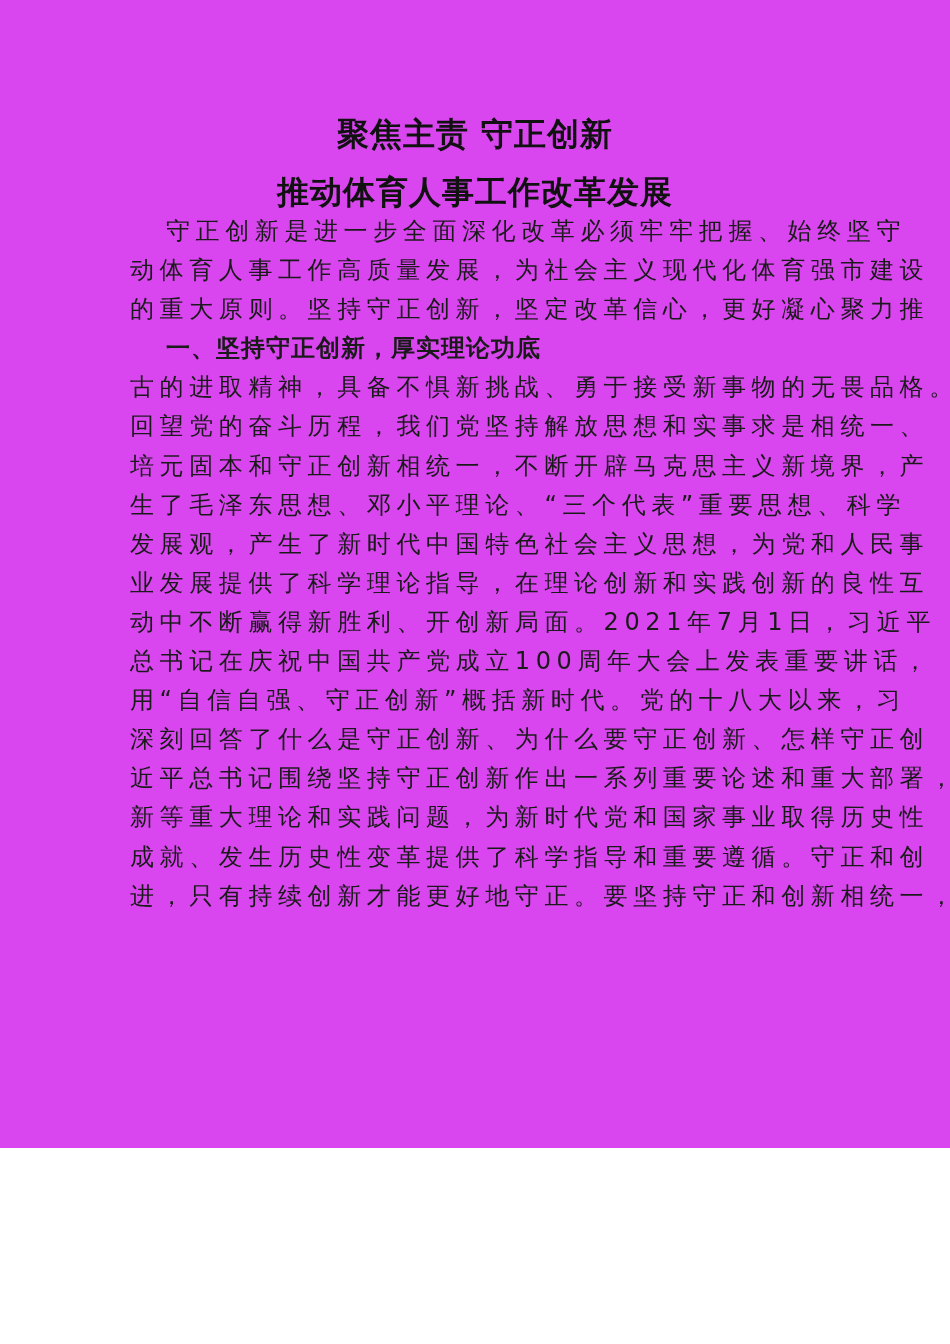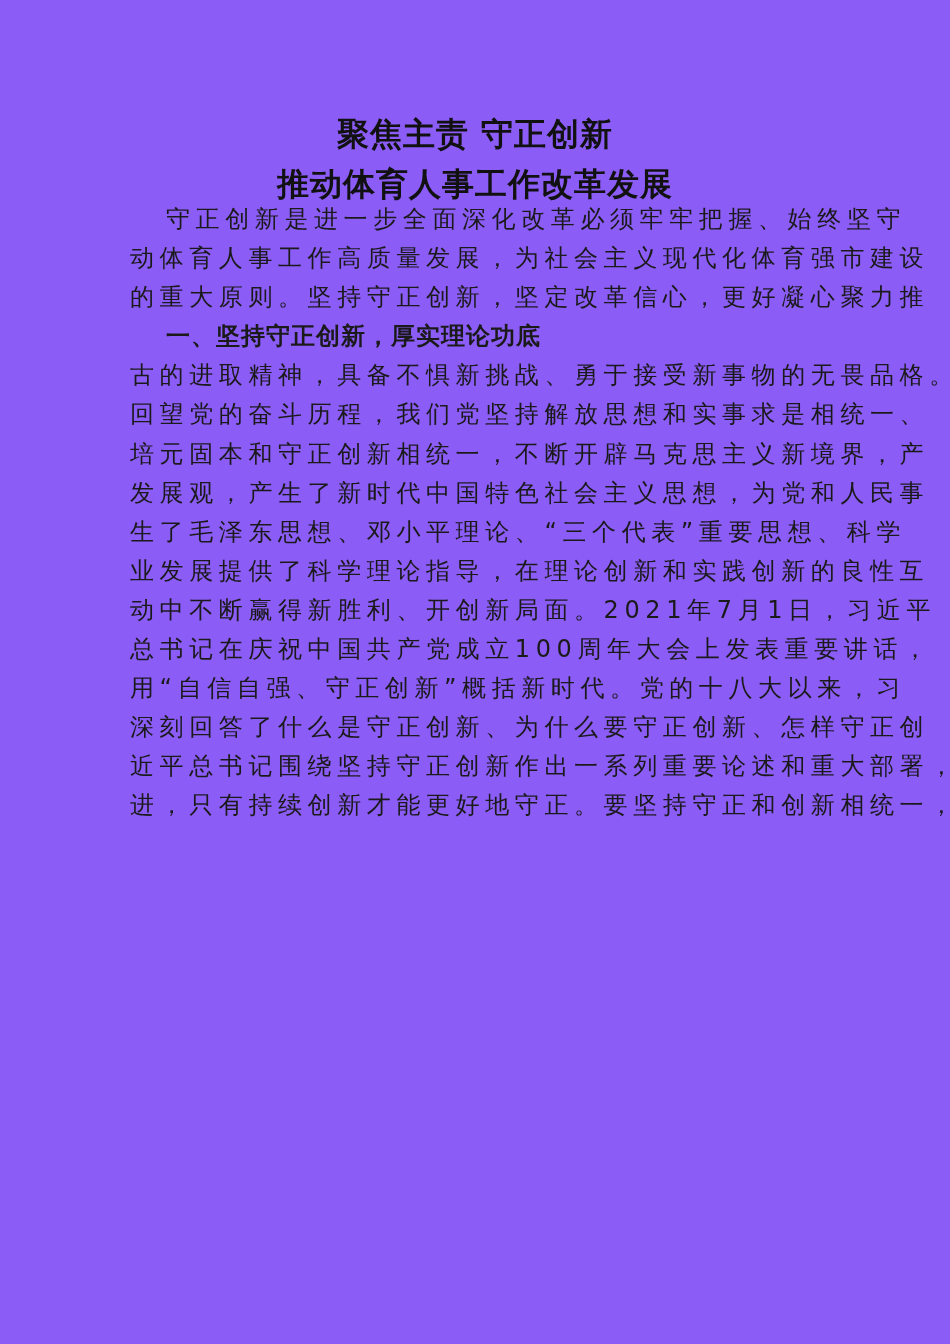--- a/index.html
+++ b/index.html
@@ -1,26 +1,26 @@
 <!DOCTYPE html>
 <html><head>
 <meta charset="utf-8">
 <style>
   html, body { margin: 0; padding: 0; background: #ffffff; }
   body { width: 950px; height: 1344px; position: relative; overflow: hidden; }
-  .page { position: absolute; left: 0; top: 0; width: 950px; height: 1344px; background: #8b5cf6; }
+  .page { position: absolute; left: 0; top: 0; width: 950px; height: 1148px; background: #d946ef; }
   .title {
     position: absolute; left: 0; width: 950px; text-align: center;
     font-family: "DejaVu Serif", "Liberation Serif", serif;
     font-weight: bold; font-size: 32px; color: #111; letter-spacing: 1px;
   }
   .t1 { top: 113px; }
-  .t2 { top: 163px; }
+  .t2 { top: 171px; }
   .body {
-    position: absolute; left: 130px; width: 700px; top: 200px;
+    position: absolute; left: 130px; width: 700px; top: 212px;
     font-family: "DejaVu Sans", "Liberation Sans", sans-serif;
     font-size: 24px; color: #1a1a1a;
   }
   .line {
     height: 39.1px; line-height: 39.1px; white-space: nowrap;
     letter-spacing: 5.6px; display: block;
   }
   .indent { padding-left: 36px; }
   .heading { font-weight: bold; letter-spacing: 1px; padding-left: 36px; }
 </style>
@@ -32,23 +32,25 @@
   <div class="title t2">推动体育人事工作改革发展</div>
 
   <div class="body">
     <span class="line indent">守正创新是进一步全面深化改革必须牢牢把握、始终坚守</span>
     <span class="line">动体育人事工作高质量发展，为社会主义现代化体育强市建设</span>
     <span class="line">的重大原则。坚持守正创新，坚定改革信心，更好凝心聚力推</span>
     <span class="line heading">一、坚持守正创新，厚实理论功底</span>
     <span class="line">古的进取精神，具备不惧新挑战、勇于接受新事物的无畏品格。</span>
     <span class="line">回望党的奋斗历程，我们党坚持解放思想和实事求是相统一、</span>
     <span class="line">培元固本和守正创新相统一，不断开辟马克思主义新境界，产</span>
+    <span class="line">生了毛泽东思想、邓小平理论、“三个代表”重要思想、科学</span>
     <span class="line">发展观，产生了新时代中国特色社会主义思想，为党和人民事</span>
-    <span class="line">生了毛泽东思想、邓小平理论、“三个代表”重要思想、科学</span>
     <span class="line">业发展提供了科学理论指导，在理论创新和实践创新的良性互</span>
     <span class="line">动中不断赢得新胜利、开创新局面。2021年7月1日，习近平</span>
     <span class="line">总书记在庆祝中国共产党成立100周年大会上发表重要讲话，</span>
     <span class="line">用“自信自强、守正创新”概括新时代。党的十八大以来，习</span>
     <span class="line">深刻回答了什么是守正创新、为什么要守正创新、怎样守正创</span>
     <span class="line">近平总书记围绕坚持守正创新作出一系列重要论述和重大部署，</span>
+    <span class="line">新等重大理论和实践问题，为新时代党和国家事业取得历史性</span>
+    <span class="line">成就、发生历史性变革提供了科学指导和重要遵循。守正和创</span>
     <span class="line">进，只有持续创新才能更好地守正。要坚持守正和创新相统一，</span>
   </div>
 </div>
 
 </body></html>

